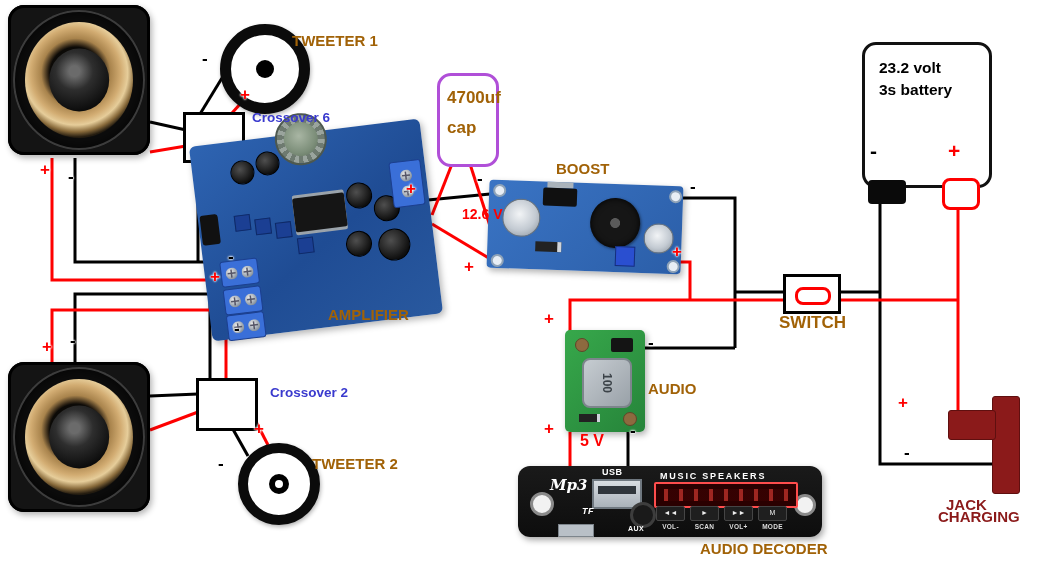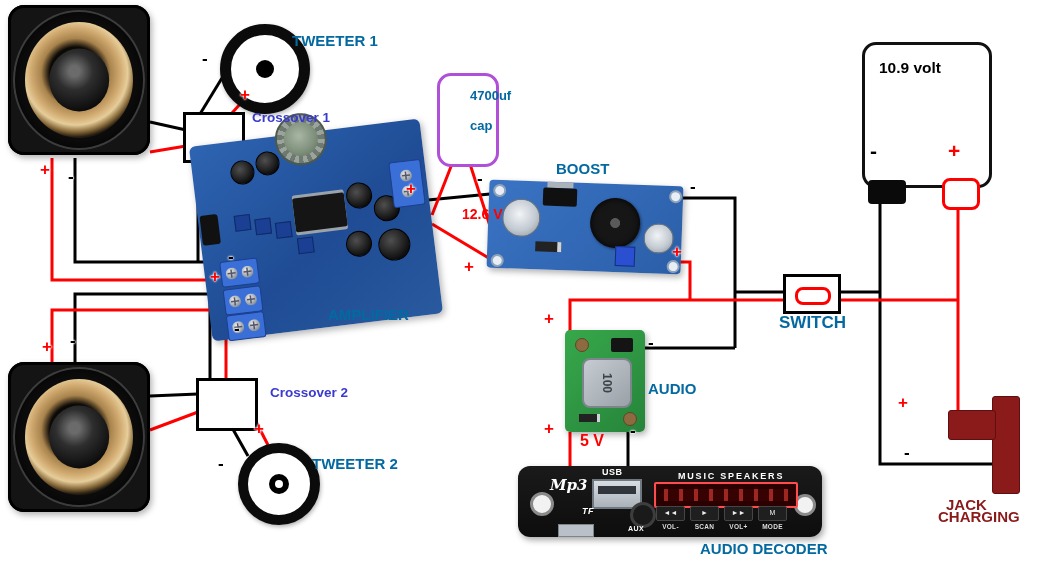--- a/index.html
+++ b/index.html
@@ -4,21 +4,21 @@
 <style>
   html,body{margin:0;padding:0;background:#fff;font-family:"Liberation Sans",sans-serif;}
   #canvas{position:relative;width:1052px;height:576px;background:#fff;overflow:hidden;}
   #wires{position:absolute;left:0;top:0;z-index:5;}
   #wires polyline{fill:none;stroke-width:3px;}
   .wk{stroke:#000;}
   .wr{stroke:var(--wire-red,#fe0000);}
   .comp{position:absolute;z-index:10;}
   .part{position:absolute;}
   
-  .lbl{position:absolute;z-index:30;font-weight:bold;color:#0369a1;white-space:nowrap;font-size:15px;}
+  .lbl{position:absolute;z-index:30;font-weight:bold;color:#a16207;white-space:nowrap;font-size:15px;}
   .lbl.small{font-size:13.5px;}
   .lbl.blue{color:var(--label-blue,#3a3ace);}
   .lbl.red{color:var(--wire-red,#fe0000);}
   .lbl.darkred{color:var(--dark-red,#8b1a1a);}
   .mark{position:absolute;z-index:30;font-weight:bold;font-size:17px;line-height:1;
         text-shadow:0 0 2px #fff,0 0 2px #fff,0 0 3px #fff;}
   .mark.red{color:var(--wire-red,#fe0000);}
   .mark.black{color:#000;}
   
   .woofer{width:142px;height:150px;background:#141414;border-radius:16px;box-shadow:inset 0 0 0 3px #000,2px 3px 6px rgba(0,0,0,.3);}
@@ -30,21 +30,21 @@
   
   .tweeter{border-radius:50%;background:#fff;border:11px solid #0b0b0b;box-shadow:1px 2px 4px rgba(0,0,0,.3);}
   .tweeter::after{content:"";position:absolute;left:50%;top:50%;transform:translate(-50%,-50%);
       width:18px;height:18px;border-radius:50%;background:#000;}
   .tweeter.t2{border-width:10px;}
   .tweeter.t2::after{width:20px;height:20px;background:#fff;border:6px solid #000;box-sizing:border-box;}
   
   .xbox{background:#fff;border:3px solid #000;}
   
   .capbox{background:#fff;border:3px solid var(--cap-purple,#b04fd8);border-radius:14px;}
-  .capbox .lbl{position:absolute;font-size:13px;margin-left:23px;}
+  .capbox .lbl{position:absolute;font-size:17px;}
   
   .battery{background:#fff;border:3.5px solid #111;border-radius:14px;}
   .battery-line{font-size:15.5px;font-weight:bold;line-height:1.45;}
   .bat-stub{background:#0a0a0a;border-radius:4px;}
   .bat-redbox{background:#fff;border:3px solid var(--wire-red,#fe0000);border-radius:8px;}
   
   .switch{background:#fff;border:3px solid #000;}
   .switch-pill{position:absolute;left:9px;top:10px;width:30px;height:12px;border:3px solid var(--wire-red,#fe0000);border-radius:8px;background:#fff;}
   
   .jackbar{background:var(--dark-red,#8b1a1a);border:1px solid #5f0f0f;border-radius:3px;}
@@ -209,40 +209,41 @@
     <div class="part" style="left:14px;top:84px;width:18px;height:8px;background:#222;border-right:3px solid #cfd4da;"></div>
     <div class="part cap-s" style="left:58px;top:82px;width:12px;height:12px;background:#8d6a3f;border-color:#5f4628;"></div>
   </div>
 
   <div class="comp switch" style="left:783px;top:274px;width:52px;height:34px;">
     <div class="switch-pill"></div>
   </div>
 
   <div class="comp battery" style="left:862px;top:42px;width:124px;height:140px;">
     <div style="padding:12px 0 0 14px;">
-      <div class="battery-line">10.9 volt</div>
+      <div class="battery-line">23.2 volt</div>
+      <div class="battery-line">3s battery</div>
     </div>
   </div>
   <div class="comp bat-stub" style="left:868px;top:180px;width:38px;height:24px;"></div>
   <div class="comp bat-redbox" style="left:942px;top:178px;width:32px;height:26px;"></div>
 
   <div class="comp jackbar" style="left:992px;top:396px;width:26px;height:96px;"></div>
   <div class="comp jackbar" style="left:948px;top:410px;width:46px;height:28px;"></div>
 
   <div class="comp decoder" style="left:518px;top:466px;">
     <div class="part dec-hole" style="left:12px;top:26px;width:18px;height:18px;"></div>
     <div class="part dec-hole" style="left:276px;top:28px;width:16px;height:16px;"></div>
     <div class="part dec-brand" style="left:32px;top:10px;">Mp3</div>
     <div class="part dec-wlbl" style="left:84px;top:1px;">USB</div>
     <div class="part usbport" style="left:74px;top:13px;width:46px;height:26px;"></div>
     <div class="part dec-wlbl" style="left:64px;top:40px;font-style:italic;">TF</div>
     <div class="part tfslot" style="left:40px;top:58px;width:34px;height:11px;"></div>
     <div class="part auxjack" style="left:112px;top:36px;width:20px;height:20px;"></div>
     <div class="part dec-wlbl" style="left:110px;top:59px;font-size:7px;">AUX</div>
-    <div class="part dec-title" style="left:160px;top:5px;">MUSIC SPEAKERS</div>
+    <div class="part dec-title" style="left:142px;top:5px;">MUSIC SPEAKERS</div>
     <div class="part display" style="left:136px;top:16px;width:140px;height:22px;"></div>
     <div id="decoder-buttons">
         <div class="dec-btn-col">
           <div class="dec-btn-icon">◄◄</div>
           <div class="dec-btn-label">VOL-</div>
         </div>
         <div class="dec-btn-col">
           <div class="dec-btn-icon">►</div>
           <div class="dec-btn-label">SCAN</div>
         </div>
@@ -251,21 +252,21 @@
           <div class="dec-btn-label">VOL+</div>
         </div>
         <div class="dec-btn-col">
           <div class="dec-btn-icon">M</div>
           <div class="dec-btn-label">MODE</div>
         </div>
       </div>
   </div>
 
   <div class="lbl" style="left:292px;top:32px;">TWEETER 1</div>
-  <div class="lbl small blue" style="left:252px;top:110px;">Crossover 1</div>
+  <div class="lbl small blue" style="left:252px;top:110px;">Crossover 6</div>
   <div class="lbl" style="left:556px;top:160px;">BOOST</div>
   <div class="lbl red" style="left:462px;top:206px;font-size:14px;">12.6 V</div>
   <div class="lbl" style="left:328px;top:306px;">AMPLIFIER</div>
   <div class="lbl" style="left:779px;top:313px;font-size:17px;">SWITCH</div>
   <div class="lbl" style="left:648px;top:380px;">AUDIO</div>
   <div class="lbl red" style="left:580px;top:432px;font-size:16px;">5 V</div>
   <div class="lbl" style="left:700px;top:540px;">AUDIO DECODER</div>
   <div class="lbl" style="left:312px;top:455px;">TWEETER 2</div>
   <div class="lbl small blue" style="left:270px;top:385px;">Crossover 2</div>
   <div class="lbl darkred" style="left:938px;top:508px;">CHARGING</div>

